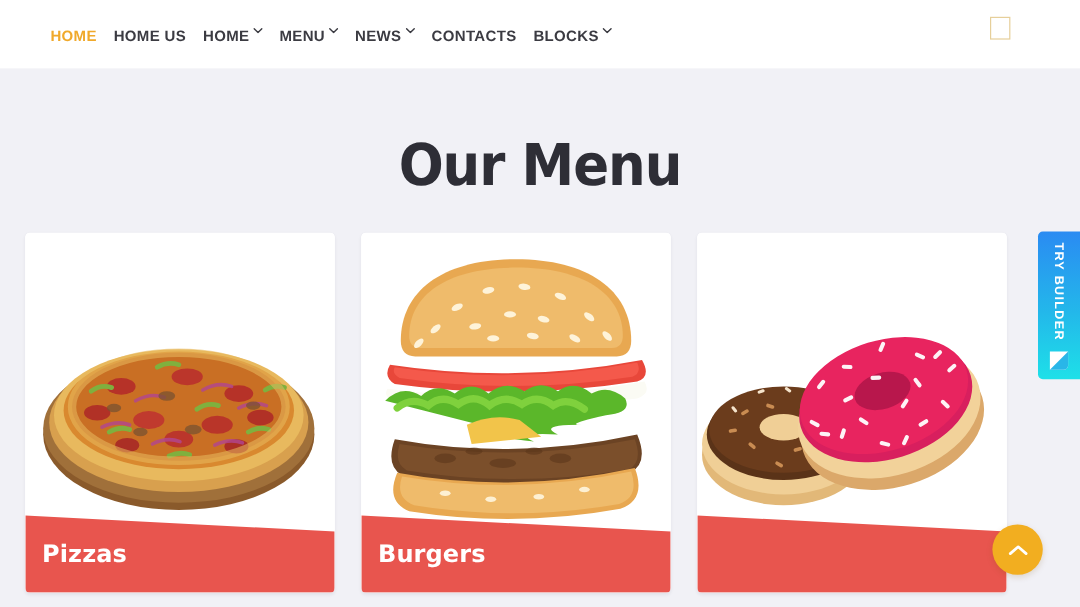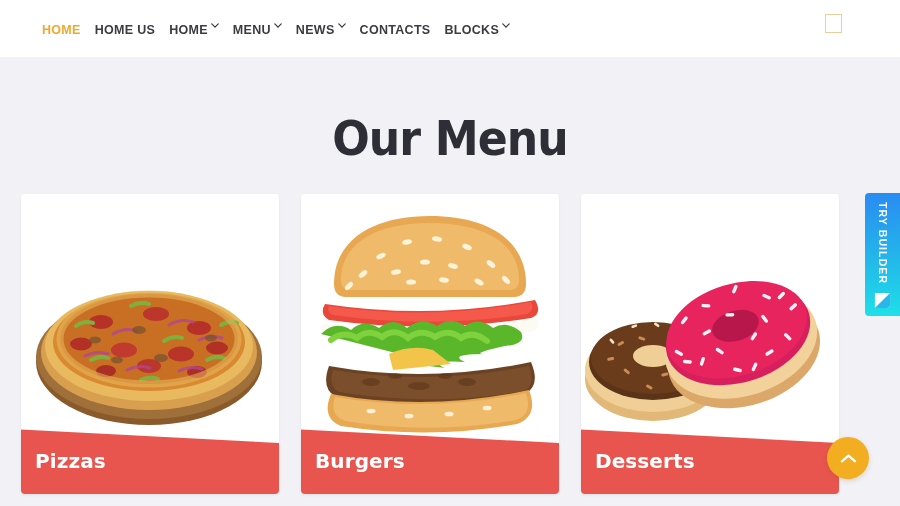--- a/index.html
+++ b/index.html
@@ -330,21 +330,20 @@
             <rect x="170" y="148" width="9" height="3.4" rx="1.7" transform="rotate(-40 170 148)"></rect>
             <rect x="136" y="146" width="9" height="3.4" rx="1.7" transform="rotate(50 136 146)"></rect>
             <rect x="208" y="116" width="9" height="3.4" rx="1.7" transform="rotate(-28 208 116)"></rect>
             <rect x="100" y="148" width="9" height="3.4" rx="1.7" transform="rotate(22 100 148)"></rect>
             <rect x="162" y="178" width="9" height="3.4" rx="1.7" transform="rotate(-48 162 178)"></rect>
           </g>
         </g>
       </svg>
     </div>
     <div class="card-banner"></div>
-    <div class="card-banner-label">Desserts</div>
   </div>
 </div>
 
 <div id="try-builder-tab">
   <span id="try-builder-text">TRY BUILDER</span>
   <svg id="try-builder-logo" width="19" height="19" viewBox="0 0 20 20">
     <path d="M2 2h16v12a4 4 0 0 1-4 4H2z" fill="#ffffff"></path>
     <path d="M2 18L18 2v12a4 4 0 0 1-4 4z" fill="#29b6e8"></path>
   </svg>
 </div>

